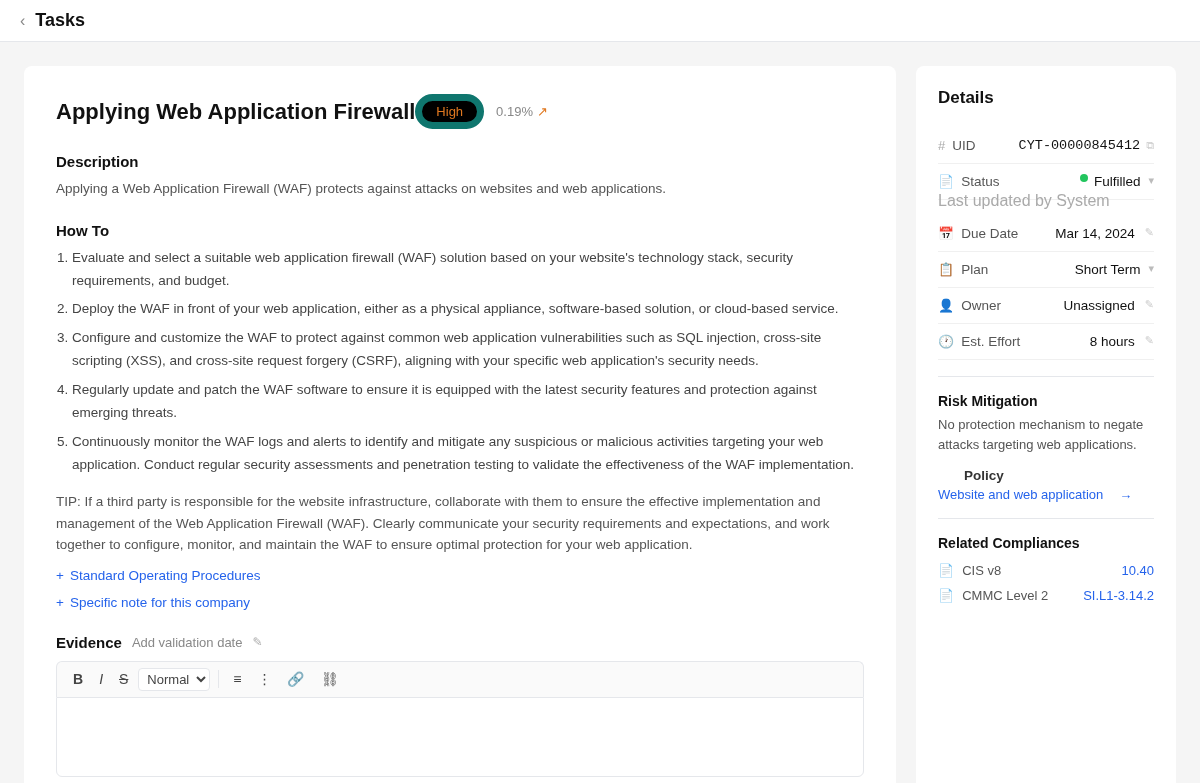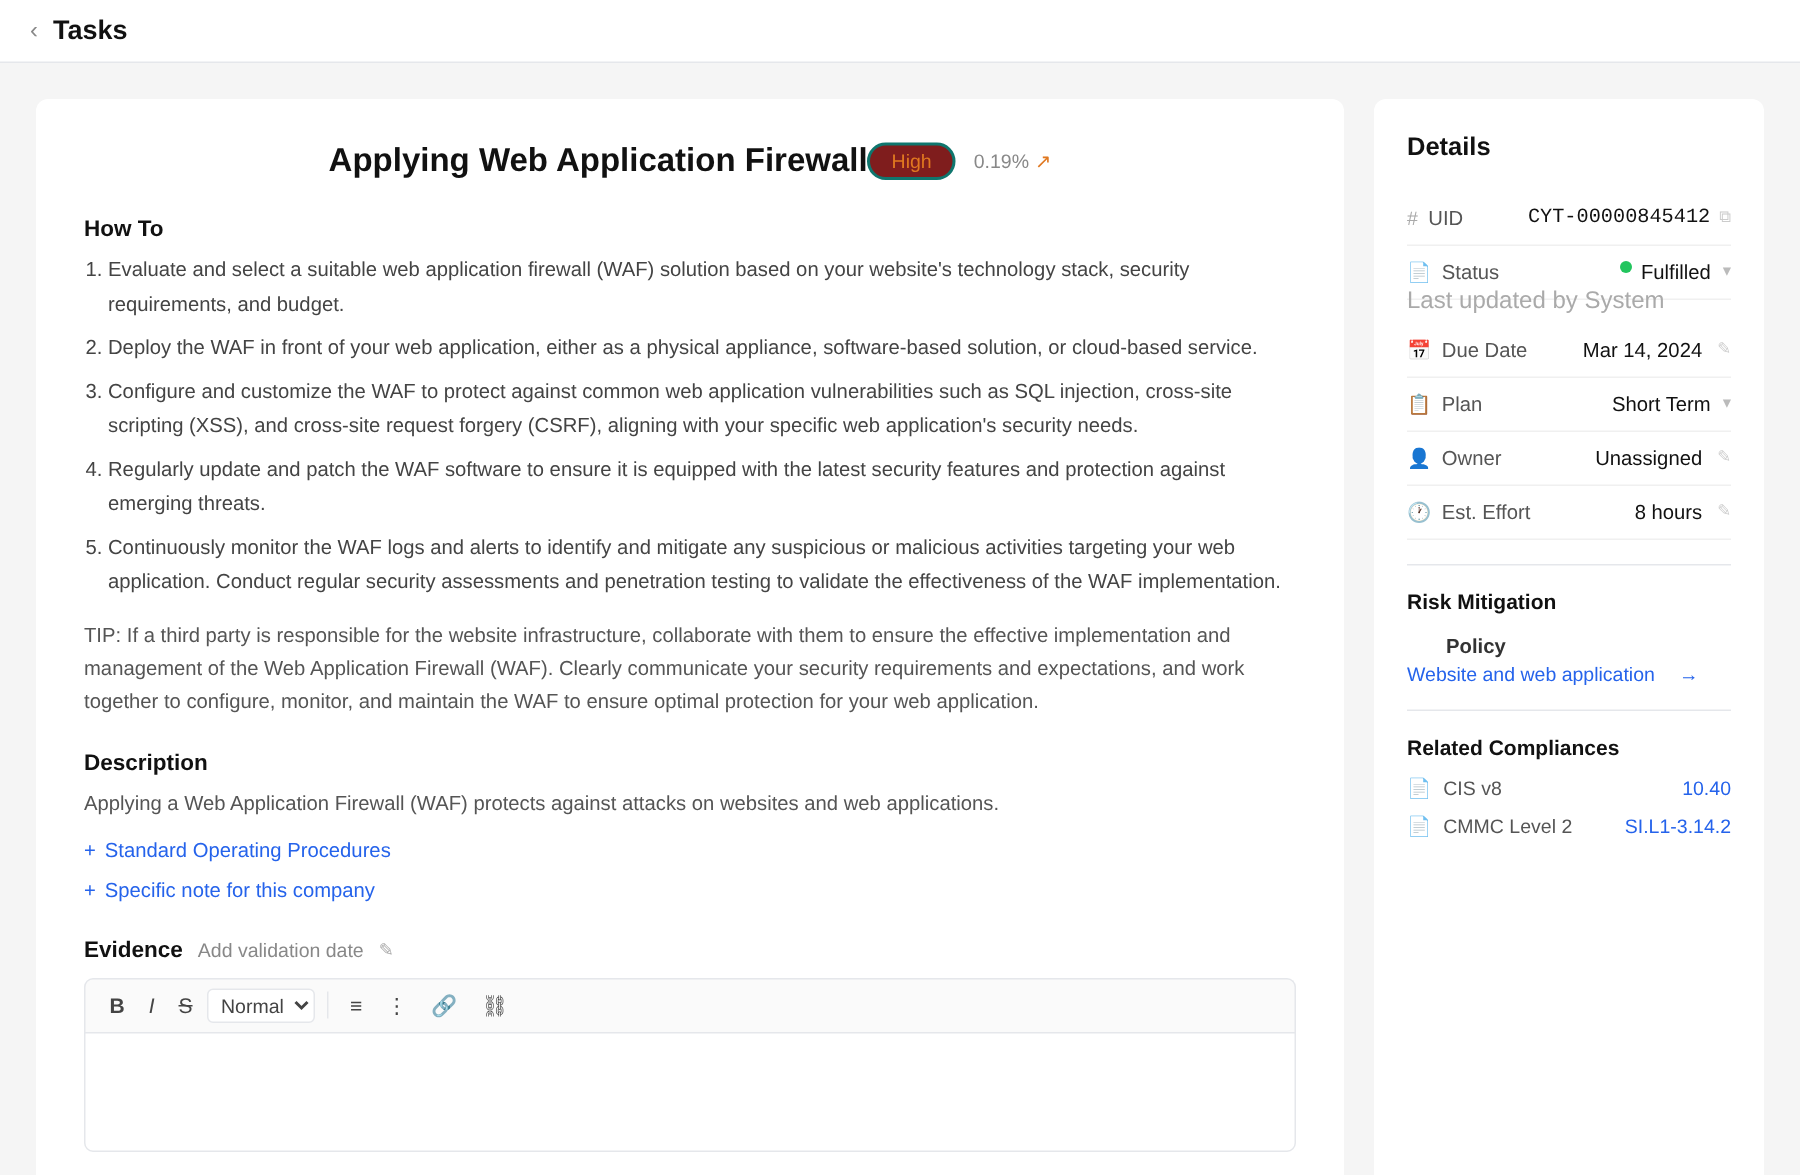--- a/index.html
+++ b/index.html
@@ -39,37 +39,37 @@
       background: #fff;
       border-radius: 8px;
       padding: 28px 32px;
       margin-right: 20px;
       min-height: 700px;
     }
 
     .task-header {
       display: flex;
       align-items: center;
-      justify-content: center;
+      justify-content: flex-start;
       margin-bottom: 24px;
     }
     .task-title {
       font-size: 22px;
       font-weight: 700;
       color: #111;
     }
     .task-meta {
       display: flex;
       align-items: center;
       gap: 12px;
     }
     .badge-high {
-      background: #7f1d1d;
+      background: #000000;
       color: #e07820;
-      border: 2px solid #0f766e;
+      border: 7px solid #0f766e;
       border-radius: 20px;
       padding: 3px 14px;
       font-size: 13px;
       font-weight: 500;
     }
     .trend-value {
       color: #888;
       font-size: 13px;
       display: flex;
       align-items: center;
@@ -345,35 +345,35 @@
       <div class="task-meta">
         <span class="badge-high">High</span>
         <span class="trend-value">
           <span>0.19%</span>
           <span class="trend-arrow">↗</span>
         </span>
       </div>
     </div>
 
     <div>
+      <div class="section-title">Description</div>
+      <p class="description-text">Applying a Web Application Firewall (WAF) protects against attacks on websites and web applications.</p>
+    </div>
+
+    <div>
       <div class="section-title">How To</div>
       <ol class="how-to-list">
 
       <li>Evaluate and select a suitable web application firewall (WAF) solution based on your website's technology stack, security requirements, and budget.</li>
           <li>Deploy the WAF in front of your web application, either as a physical appliance, software-based solution, or cloud-based service.</li>
           <li>Configure and customize the WAF to protect against common web application vulnerabilities such as SQL injection, cross-site scripting (XSS), and cross-site request forgery (CSRF), aligning with your specific web application's security needs.</li>
           <li>Regularly update and patch the WAF software to ensure it is equipped with the latest security features and protection against emerging threats.</li>
           <li>Continuously monitor the WAF logs and alerts to identify and mitigate any suspicious or malicious activities targeting your web application. Conduct regular security assessments and penetration testing to validate the effectiveness of the WAF implementation.</li>
         </ol>
       <p class="tip-text">TIP: If a third party is responsible for the website infrastructure, collaborate with them to ensure the effective implementation and management of the Web Application Firewall (WAF). Clearly communicate your security requirements and expectations, and work together to configure, monitor, and maintain the WAF to ensure optimal protection for your web application.</p>
-    </div>
-
-    <div>
-      <div class="section-title">Description</div>
-      <p class="description-text">Applying a Web Application Firewall (WAF) protects against attacks on websites and web applications.</p>
     </div>
 
     <div class="link-item">
       <span>+</span>
       <span>Standard Operating Procedures</span>
     </div>
     <div class="link-item">
       <span>+</span>
       <span>Specific note for this company</span>
     </div>
@@ -468,20 +468,21 @@
       <div class="detail-value">
         <span>8 hours</span>
         <span class="detail-edit">✎</span>
       </div>
     </div>
 
     <hr class="section-divider">
 
     <div class="risk-section">
       <div class="risk-title">Risk Mitigation</div>
+      <div class="risk-text">No protection mechanism to negate attacks targeting web applications.</div>
     </div>
 
     <div class="policy-section">
       <div class="policy-title">Policy</div>
       <div class="policy-link">
         <span>Website and web application</span>
         <span>→</span>
       </div>
     </div>
 

